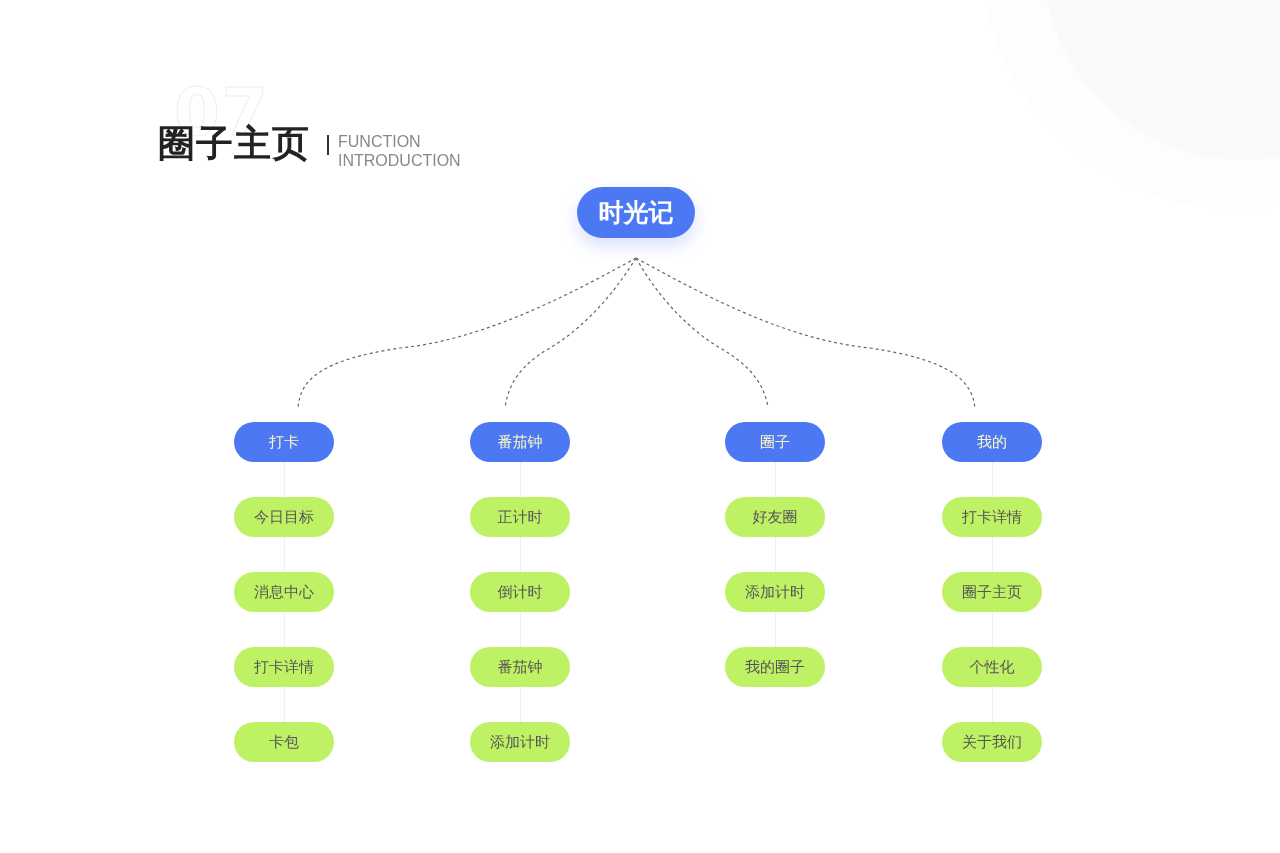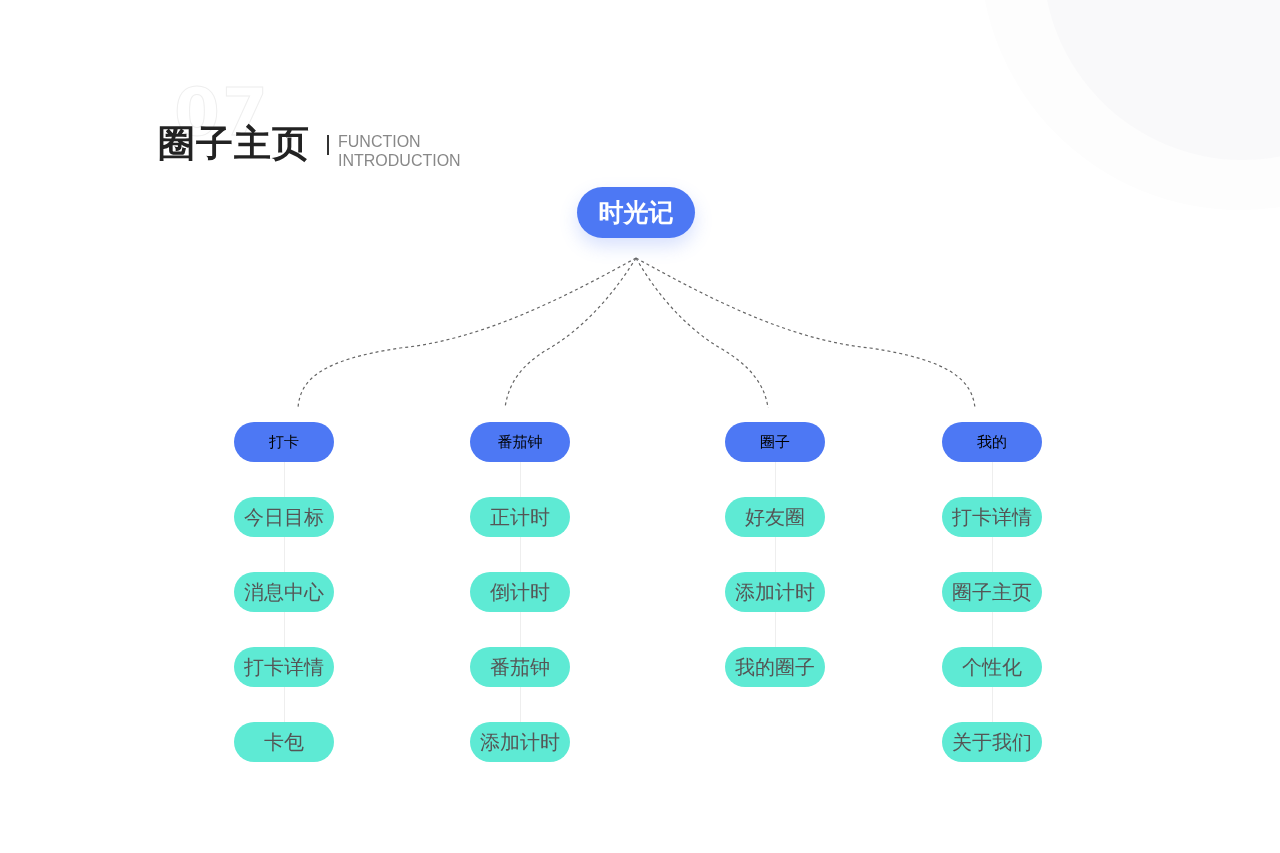--- a/index.html
+++ b/index.html
@@ -6,23 +6,23 @@
   body{width:1280px;height:853px;position:relative;overflow:hidden;background:#ffffff;font-family:"DejaVu Sans","Liberation Sans",sans-serif;}
   .bg-circle-outer{position:absolute;left:980px;top:-310px;width:520px;height:520px;border-radius:50%;background:#fdfdfd;}
   .bg-circle-inner{position:absolute;left:1043px;top:-240px;width:400px;height:400px;border-radius:50%;background:#f9f9fa;}
   .ghost-num{position:absolute;left:174px;top:80px;font-size:66px;font-weight:700;color:transparent;-webkit-text-stroke:1px #eeeeee;letter-spacing:2px;line-height:1;}
   .title{position:absolute;left:158px;top:120px;font-size:37px;font-weight:bold;color:#222;letter-spacing:1px;line-height:48px;}
   .title-sep{position:absolute;left:327px;top:135px;width:2px;height:20px;background:#333;}
   .subtitle{position:absolute;left:338px;top:132px;font-family:"Liberation Sans",sans-serif;font-size:16px;color:#888;line-height:19px;}
   .root{position:absolute;left:577px;top:187px;width:118px;height:51px;border-radius:26px;background:#4d78f4;color:#fff;font-size:25px;font-weight:bold;display:flex;align-items:center;justify-content:center;box-shadow:0 8px 18px rgba(77,120,244,0.22);}
   svg.links{position:absolute;left:0;top:0;}
   .col{position:absolute;top:422px;width:100px;}
-  .cat{width:100px;height:40px;border-radius:20px;background:#4d78f4;color:#000000;font-size:15px;display:flex;align-items:center;justify-content:center;}
+  .cat{width:100px;height:40px;border-radius:20px;background:#4d78f4;color:#fef9c3;font-size:15px;display:flex;align-items:center;justify-content:center;}
   .vline{width:1px;height:35px;margin:0 auto;background:#eeeeee;}
-  .leaf{width:100px;height:40px;border-radius:20px;background:#5eead4;color:#555;font-size:20px;display:flex;align-items:center;justify-content:center;text-align:right;}
+  .leaf{width:100px;height:40px;border-radius:20px;background:#bef264;color:#555;font-size:15px;display:flex;align-items:center;justify-content:center;text-align:right;}
 </style>
 </head>
 <body>
 
 <div class="bg-circle-outer"></div>
 <div class="bg-circle-inner"></div>
 
 <div class="ghost-num">07</div>
 <div class="title">圈子主页</div>
 <div class="title-sep"></div>

